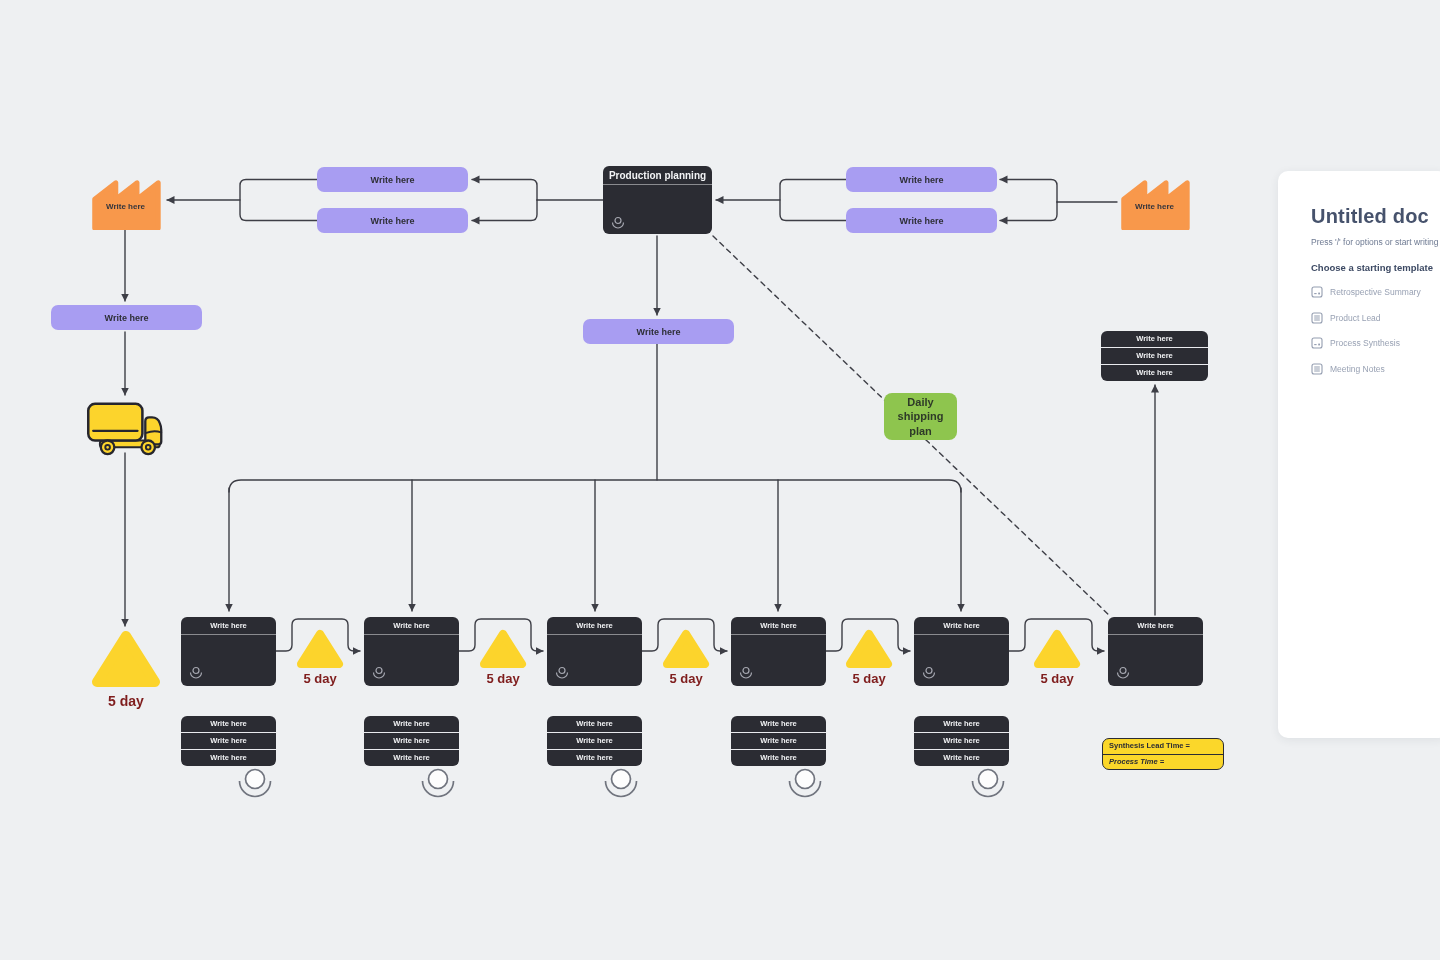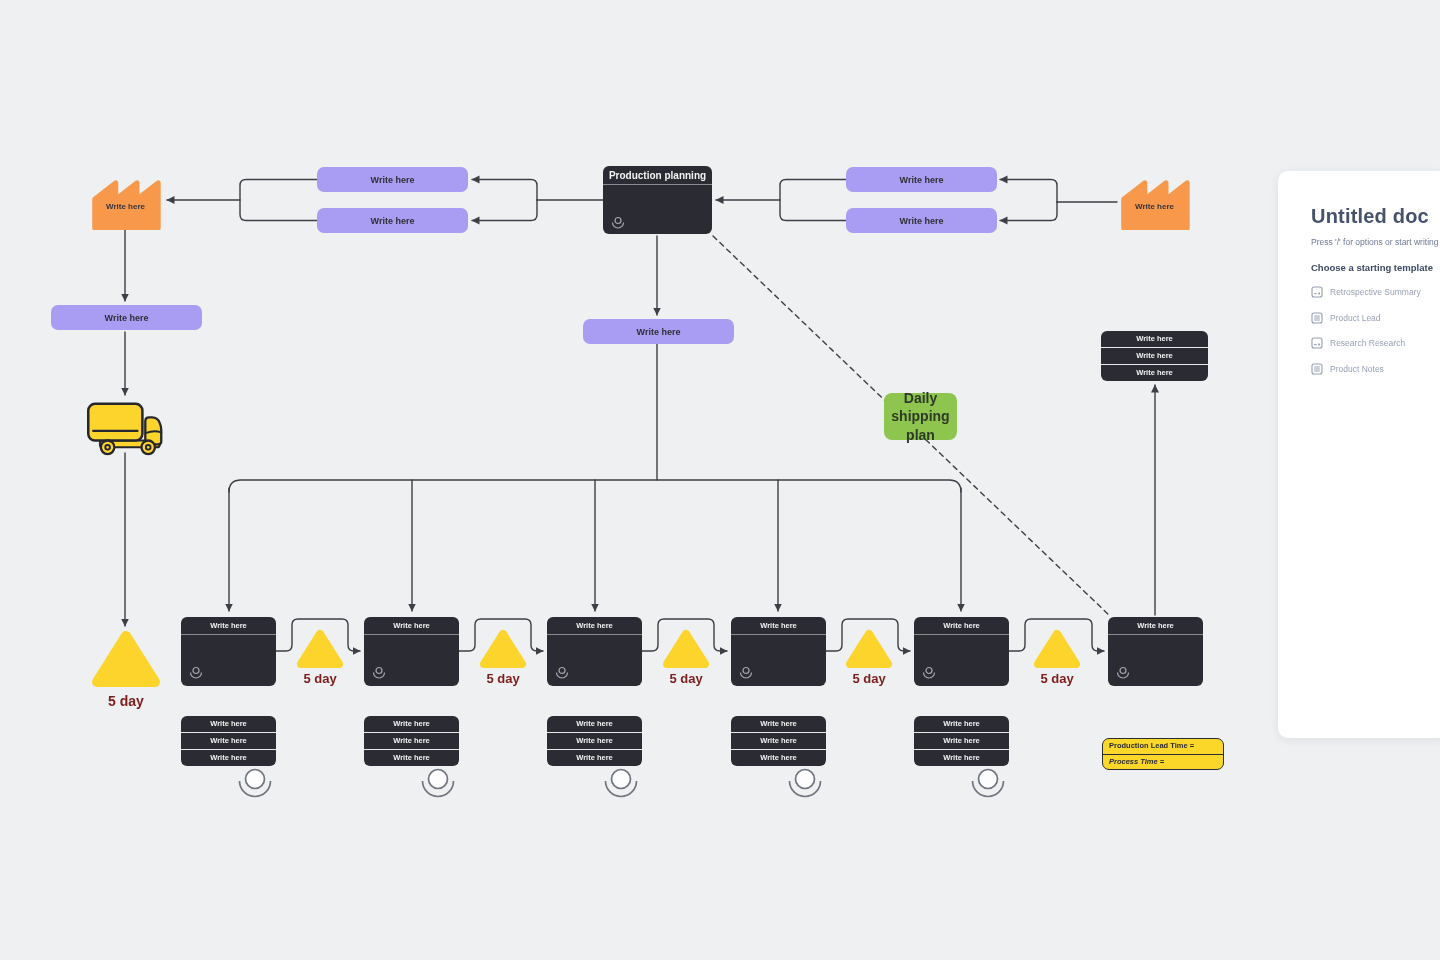--- a/index.html
+++ b/index.html
@@ -51,21 +51,21 @@
 
   
   .tri-group{display:flex;flex-direction:column;align-items:center;}
   .tri-label{font-size:13px;font-weight:600;color:#7f1d1d;margin-top:2px;}
   .tri-label.big{font-size:14px;margin-top:5px;}
 
   
   .green-note{
     width:73px;height:47px;background:#8ec54e;border-radius:8px;
     display:flex;align-items:center;justify-content:center;text-align:center;
-    font-size:14px;font-weight:600;color:#2e3a28;line-height:1.3;padding:2px;
+    font-size:11px;font-weight:600;color:#2e3a28;line-height:1.3;padding:2px;
   }
 
   
   .lead-box{
     width:122px;background:#fbd72a;border:1.6px solid #2b2c33;border-radius:7px;
     overflow:hidden;
   }
   .lead-row{
     height:14.5px;line-height:14.5px;padding-left:6px;
     font-size:7.5px;font-weight:600;color:#2b2c33;
@@ -348,21 +348,21 @@
       </g>
   </svg>
   <svg class="node" style="left:969px;top:767px" width="38" height="32" viewBox="0 0 38 32">
     <g stroke="#70747e" stroke-width="1.7" fill="none">
         <circle cx="19" cy="12" r="9.5" fill="#fdfdfd"></circle>
         <path d="M3.5,14 A15.5,15.5 0 0 0 34.5,14"></path>
       </g>
   </svg>
 
   <div class="node lead-box" style="left:1102px;top:738px">
-    <div class="lead-row">Production Lead Time =</div>
+    <div class="lead-row">Synthesis Lead Time =</div>
     <div class="lead-row">Process Time =</div>
   </div>
 
   <div class="node doc-panel">
     <div class="doc-title">Untitled doc</div>
     <div class="doc-hint">Press '/' for options or start writing</div>
     <div class="doc-heading">Choose a starting template</div>
     <div class="tpl-list">
       <div class="tpl-item">
         <svg width="12" height="12" viewBox="0 0 12 12">
@@ -384,27 +384,27 @@
         <span>Product Lead</span>
       </div>
       <div class="tpl-item">
         <svg width="12" height="12" viewBox="0 0 12 12">
             <g stroke="#949db0" stroke-width="1.1" fill="none">
               <rect x="1" y="1" width="10" height="10" rx="2"></rect>
               <path d="M3.2,7.6 H5.6"></path>
               <rect x="7.2" y="6.6" width="1.8" height="1.8" fill="#949db0" stroke="none"></rect>
             </g>
           </svg>
-        <span>Research Research</span>
+        <span>Process Synthesis</span>
       </div>
       <div class="tpl-item">
         <svg width="12" height="12" viewBox="0 0 12 12">
             <g stroke="#949db0" stroke-width="1.1" fill="none">
               <rect x="1" y="1" width="10" height="10" rx="2"></rect>
               <path d="M3.2,4 H8.8 M3.2,6 H8.8 M3.2,8 H8.8"></path>
             </g>
           </svg>
-        <span>Product Notes</span>
+        <span>Meeting Notes</span>
       </div>
     </div>
   </div>
 
 </div>
 
 </body></html>

